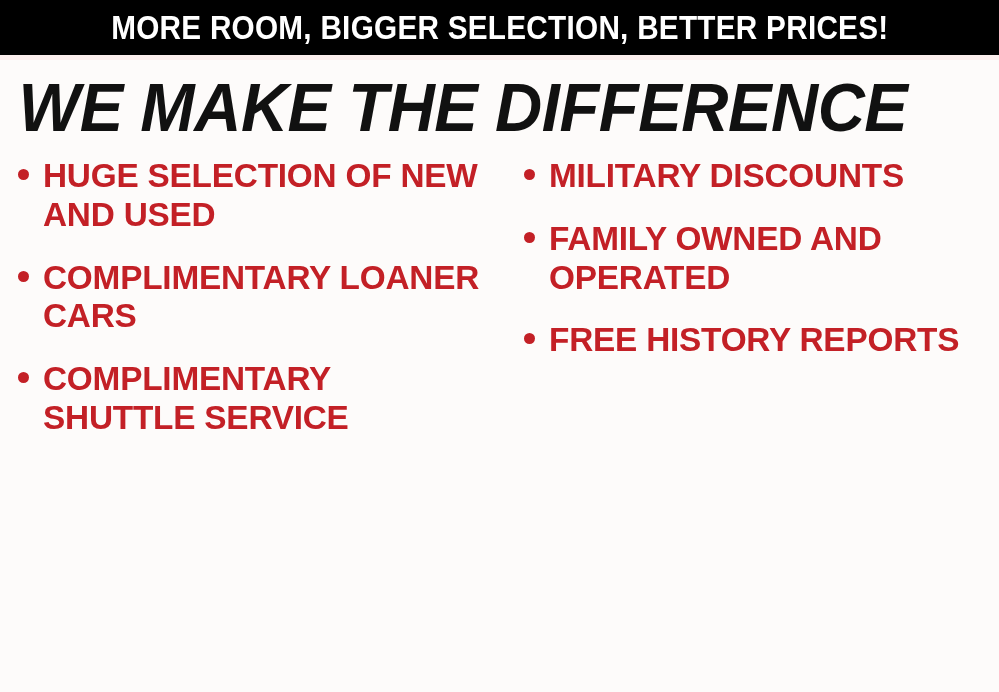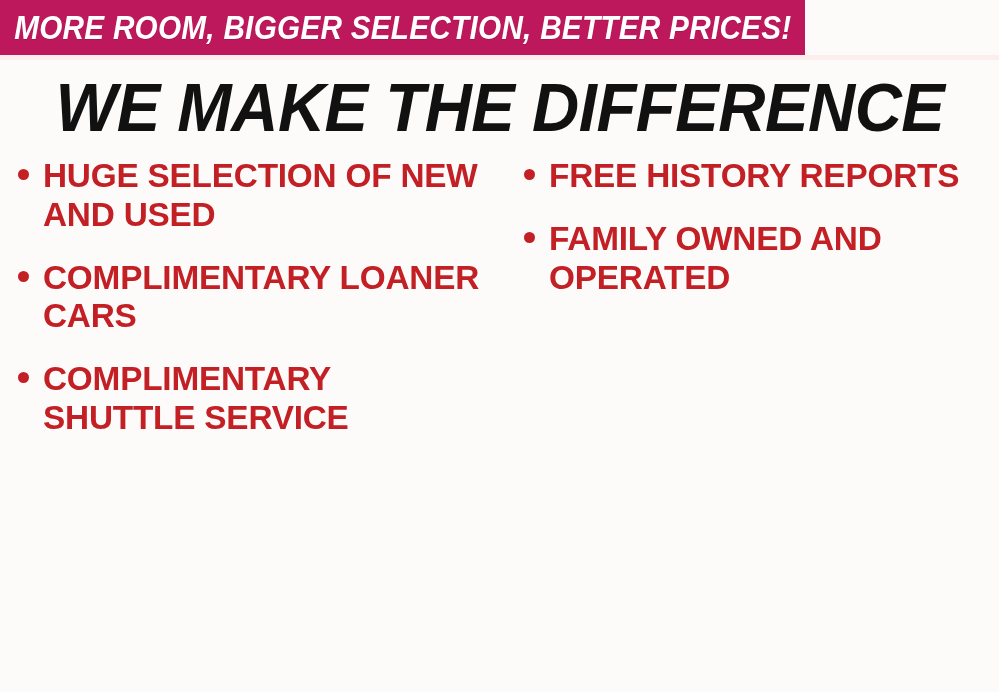--- a/index.html
+++ b/index.html
@@ -17,27 +17,26 @@
     height: 692px;
     background: #fdfbfa;
     overflow: hidden;
   }
 
   
   .top-banner {
     position: absolute;
     left: 0;
     top: 0;
-    width: 805px;
+    width: 999px;
     height: 55px;
-    background: #be185d;
+    background: #000000;
     display: flex;
     align-items: center;
     justify-content: center;
-    font-style: italic;
   }
   .top-banner-text {
     color: #ffffff;
     font-family: "Liberation Sans", sans-serif;
     font-weight: bold;
     font-size: 33px;
     line-height: 1;
     letter-spacing: 0.3px;
     transform: scaleX(0.90);
     transform-origin: center center;
@@ -57,21 +56,20 @@
 
   
   .headline-wrap {
     position: absolute;
     left: 0;
     top: 66px;
     width: 999px;
     height: 82px;
     display: flex;
     align-items: center;
-    justify-content: center;
   }
   .headline {
     color: #111111;
     font-family: "Liberation Sans", sans-serif;
     font-weight: bold;
     font-style: italic;
     font-size: 68px;
     line-height: 1;
     letter-spacing: -0.5px;
     white-space: nowrap;
@@ -150,22 +148,26 @@
       </div>
       <div class="bullet-row">
         <span class="bullet-dot"></span>
         <span class="bullet-text">COMPLIMENTARY SHUTTLE SERVICE</span>
       </div>
     </div>
 
     <div class="column column-right">
       <div class="bullet-row">
         <span class="bullet-dot"></span>
-        <span class="bullet-text">FREE HISTORY REPORTS</span>
+        <span class="bullet-text">MILITARY DISCOUNTS</span>
       </div>
       <div class="bullet-row">
         <span class="bullet-dot"></span>
         <span class="bullet-text">FAMILY OWNED AND OPERATED</span>
+      </div>
+      <div class="bullet-row">
+        <span class="bullet-dot"></span>
+        <span class="bullet-text">FREE HISTORY REPORTS</span>
       </div>
     </div>
 
   </div>
 </div>
 
 </body></html>

